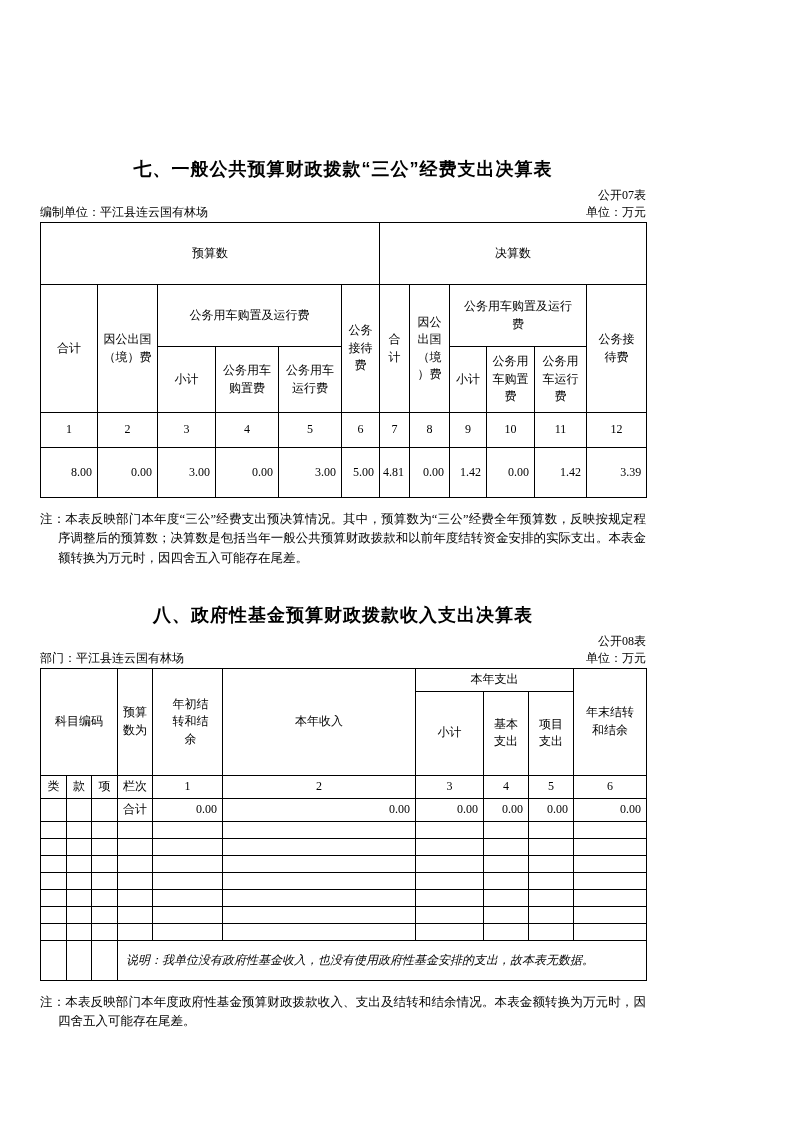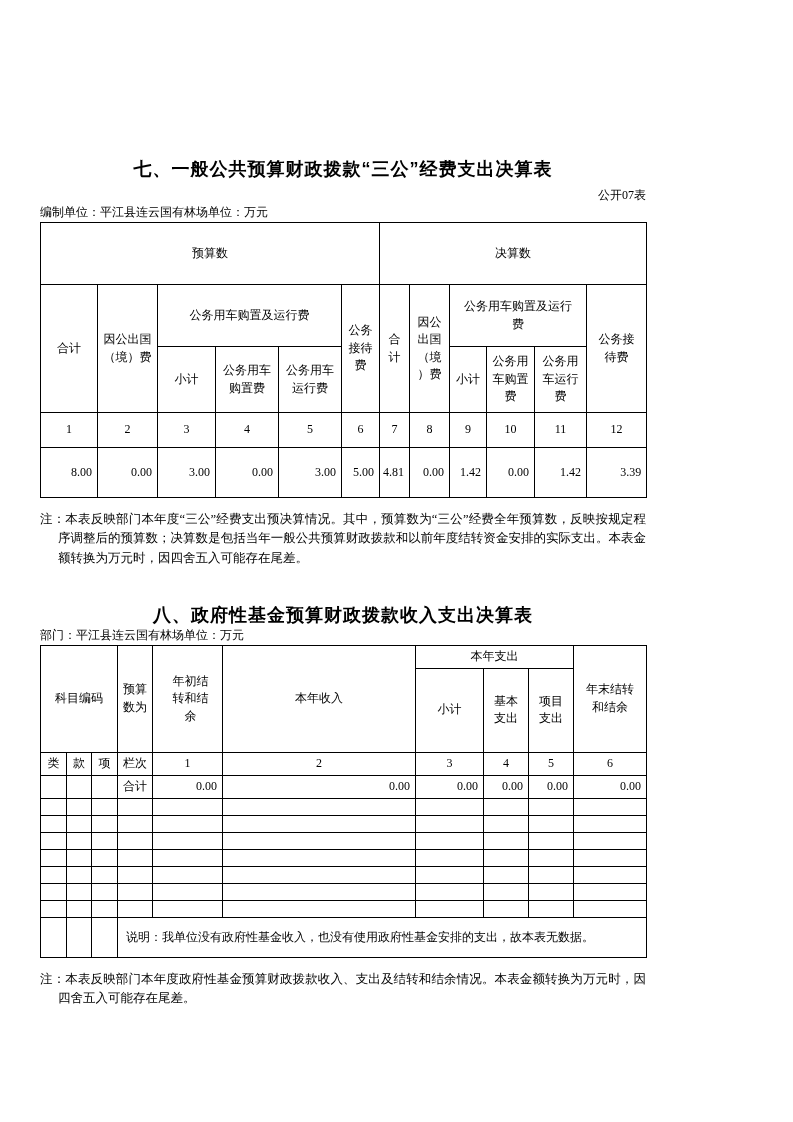--- a/index.html
+++ b/index.html
@@ -9,41 +9,41 @@
     font-family:"Liberation Serif","DejaVu Serif",serif;
     color:#000;
   }
   .content { width:606px; margin-left:40px; padding-top:158px; }
   .tbl-title {
     font-family:"Liberation Sans","DejaVu Sans",sans-serif;
     font-weight:bold; font-size:18px; line-height:22px;
     text-align:center; letter-spacing:1px;
   }
   .sheet-label { font-size:12px; line-height:15px; text-align:right; margin-top:8px; }
-  .meta-line { display:flex; justify-content:flex-start; font-size:12px; line-height:15px; margin:2px 0; }
+  .meta-line { display:flex; justify-content:space-between; font-size:12px; line-height:15px; margin:2px 0; }
   table { border-collapse:collapse; table-layout:fixed; width:606px; font-size:12px; }
   td {
     border:1px solid #000; text-align:center; vertical-align:middle;
     padding:2px 3px; line-height:1.45; overflow-wrap:break-word;
   }
   td.num { text-align:right; padding-right:5px; }
   td.pad8  { padding-left:8px;  padding-right:8px; }
   td.pad9  { padding-left:15px;  padding-right:9px; }
   td.pad10 { padding-left:10px; padding-right:10px; }
   td.remark-cell { text-align:left; padding:3px 8px; line-height:1.5; }
   tr.r-group { height:62px; }
   tr.r-h1    { height:62px; }
   tr.r-h2    { height:66px; }
   tr.r-nums  { height:35px; }
   tr.r-vals  { height:50px; }
   tr.t8-h1    { height:22px; }
   tr.t8-h2    { height:84px; }
   tr.t8-row   { height:23px; }
   tr.t8-empty { height:17px; }
-  tr.t8-remark{ height:40px; }
+  tr.t8-remark{ height:40px;font-style:italic; }
   .note {
     font-size:12.5px; line-height:1.55; margin-top:12px;
     padding-left:18px; text-indent:-18px; text-align:justify;
   }
   .sec2 { margin-top:36px; }
 </style>
 </head>
 <body>
 
 <div class="content">
@@ -120,20 +120,21 @@
       <td class="num">0.00</td>
       <td class="num">1.42</td>
       <td class="num">3.39</td>
     </tr>
   </tbody>
     </table>
 
   <div class="note">注：本表反映部门本年度“三公”经费支出预决算情况。其中，预算数为“三公”经费全年预算数，反映按规定程序调整后的预算数；决算数是包括当年一般公共预算财政拨款和以前年度结转资金安排的实际支出。本表金额转换为万元时，因四舍五入可能存在尾差。</div>
 
   <div class="tbl-title sec2">八、政府性基金预算财政拨款收入支出决算表</div>
+  <div class="sheet-label">公开08表</div>
   <div class="meta-line">
     <span>部门：平江县连云国有林场</span>
     <span>单位：万元</span>
   </div>
 
   <table>
     <colgroup>
       <col style="width:26px">
         <col style="width:25px">
         <col style="width:26px">

